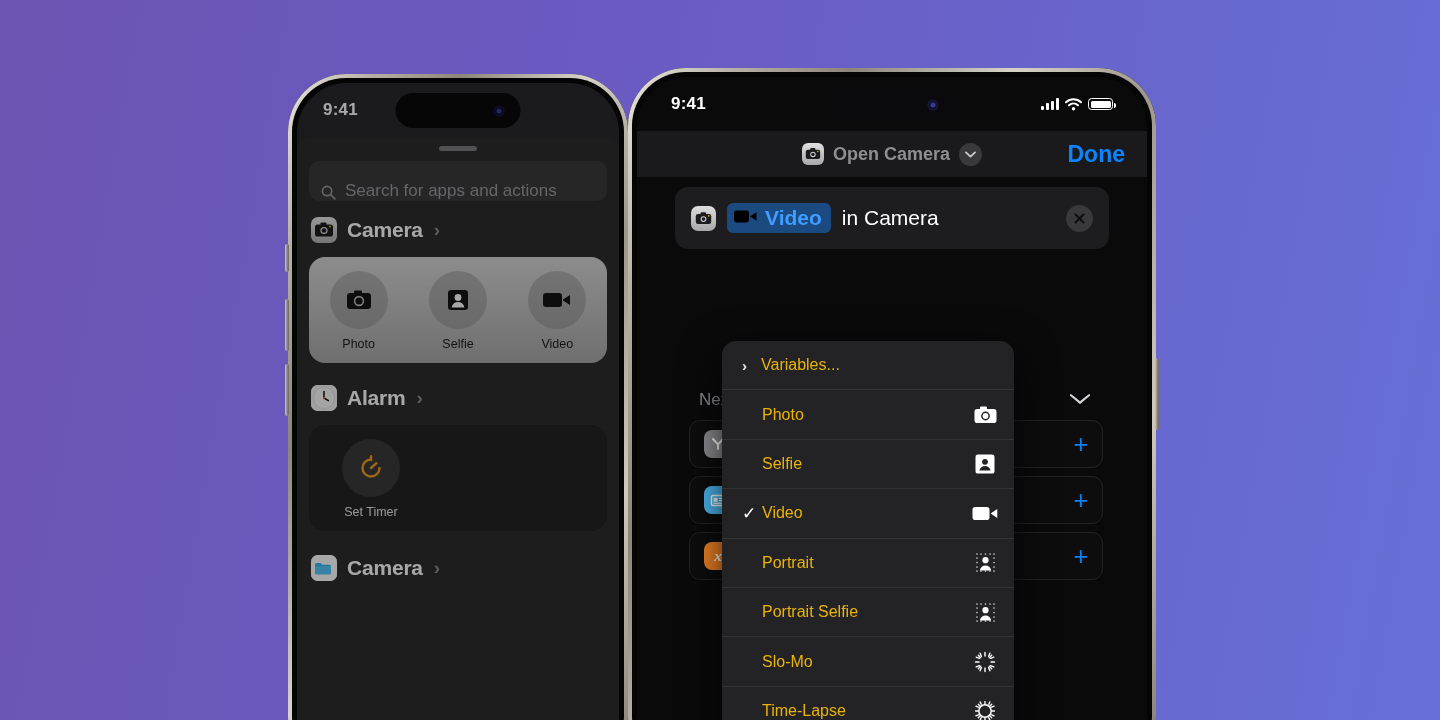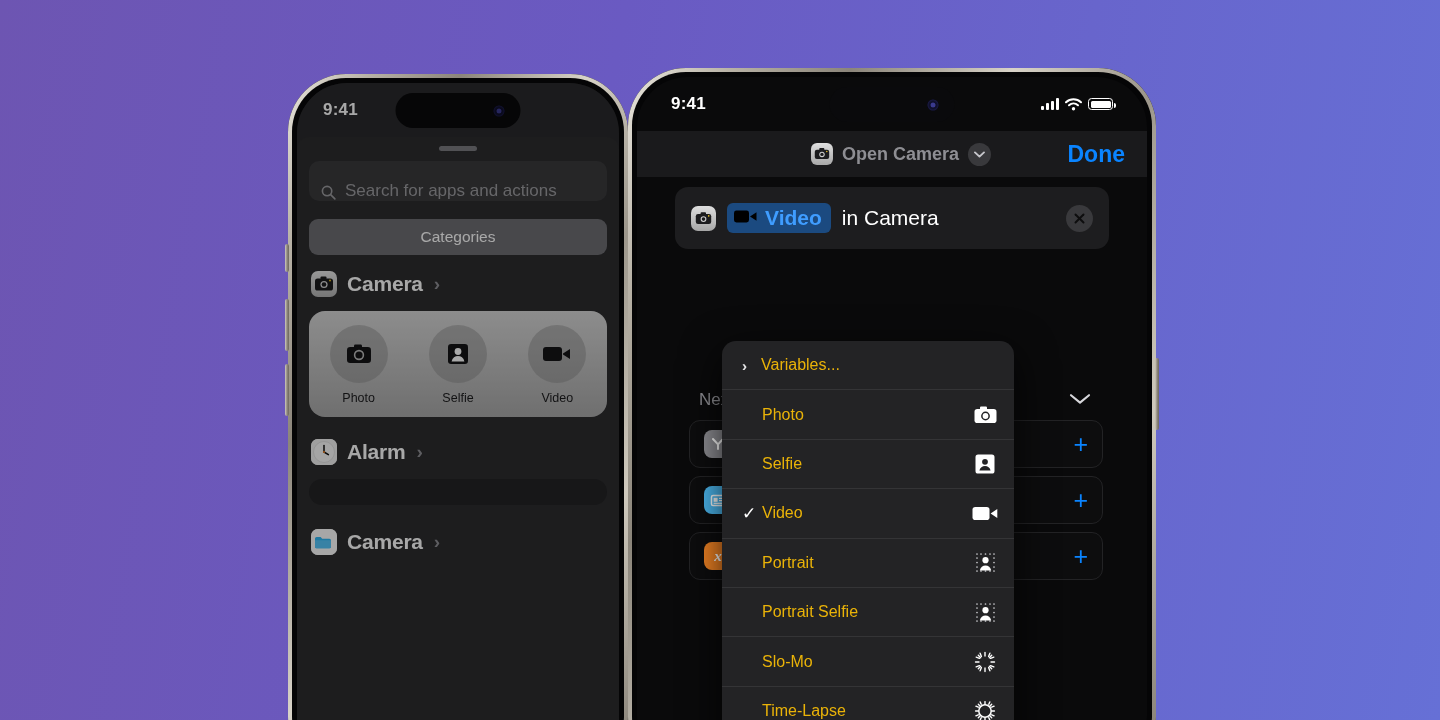--- a/index.html
+++ b/index.html
@@ -96,21 +96,21 @@
   .actionrow.dark label{ color:#e6e6e8; }
 
   
   #phone-right{ left:628px; top:68px; width:528px; height:706px; }
   #phone-right .screen{ background:#0a0a0b; }
   .rp-statusbar{ padding:0 34px; }
 
   .navbar{ position:absolute; top:54px; left:0; right:0; height:46px;
            display:flex; align-items:center; padding:0 22px; background:#1a1a1c; }
   .nav-center{ position:absolute; left:50%; transform:translateX(-50%);
-               display:flex; align-items:center; gap:9px;margin-left:9px; }
+               display:flex; align-items:center; gap:9px; }
   .nav-title{ color:#8e8e93; font-size:18px; font-weight:600; }
   .nav-caret{ width:23px; height:23px; border-radius:50%; background:#39393c;
               display:flex; align-items:center; justify-content:center; }
   .nav-done{ margin-left:auto; color:#0a84ff; font-size:23px; font-weight:600; }
 
   .action-card{ position:absolute; top:110px; left:38px; right:38px; height:62px;
                 background:#1d1d1f; border-radius:13px; display:flex; align-items:center;
                 padding:0 16px; gap:11px; }
   .tok{ display:inline-flex; align-items:center; gap:7px; background:#1b4a80;
         border-radius:6px; padding:3px 9px 3px 7px; }
@@ -162,23 +162,20 @@
         <div class="grabber"></div>
 
         <div class="searchbar">
           <svg width="17" height="17" viewBox="0 0 24 24">
             <circle cx="10" cy="10" r="6.6" fill="none" stroke="#9b9b9f" stroke-width="2.3"></circle>
             <line x1="15" y1="15" x2="21" y2="21" stroke="#9b9b9f" stroke-width="2.3" stroke-linecap="round"></line>
           </svg>
           <span class="ph">Search for apps and actions</span>
         </div>
 
-        <div class="categories">
-          <span>Categories</span>
-        </div>
 
         <div class="apphead">
           <span class="appicon" style="background:linear-gradient(180deg,#e8e8e8,#b4b4b4);">
             <svg width="26" height="26" viewBox="0 0 26 26">
               <rect x="4" y="7.5" width="18" height="12" rx="2.6" fill="#1c1c1e"></rect>
               <rect x="9.5" y="5.5" width="6" height="3" rx="1" fill="#1c1c1e"></rect>
               <circle cx="13" cy="13.5" r="3.6" fill="#d6d6d6"></circle>
               <circle cx="13" cy="13.5" r="2.3" fill="#1c1c1e"></circle>
               <circle cx="19" cy="9.6" r="1" fill="#e8c024"></circle>
             </svg>
@@ -228,20 +225,30 @@
               <line x1="13" y1="13" x2="13" y2="6.5" stroke="#111" stroke-width="1.5" stroke-linecap="round"></line>
               <line x1="13" y1="13" x2="17.4" y2="15.6" stroke="#111" stroke-width="1.5" stroke-linecap="round"></line>
               <circle cx="13" cy="13" r="1.1" fill="#f08324"></circle>
             </svg>
           </span>
           <h2>Alarm</h2>
           <span class="chev">›</span>
         </div>
 
         <div class="actionrow dark">
+          <div class="act">
+            <span class="bub">
+              <svg width="30" height="30" viewBox="0 0 30 30">
+                <path d="M15 6.5a8.5 8.5 0 1 0 8.5 8.5" fill="none" stroke="#f0a01e" stroke-width="2.4" stroke-linecap="round"></path>
+                <line x1="15" y1="15" x2="20.4" y2="10.2" stroke="#f0a01e" stroke-width="2.4" stroke-linecap="round"></line>
+                <line x1="15" y1="3.2" x2="15" y2="7" stroke="#f0a01e" stroke-width="2.4" stroke-linecap="round"></line>
+              </svg>
+            </span>
+            <label>Set Timer</label>
+          </div>
         </div>
 
         <div class="apphead" style="padding-top:24px;">
           <span class="appicon" style="background:#fff;">
             <svg width="26" height="26" viewBox="0 0 26 26">
               <rect width="26" height="26" rx="7" fill="#fdfdfd"></rect>
               <path d="M4 9.5a1.6 1.6 0 0 1 1.6-1.6h4l1.6 1.8h7.2A1.6 1.6 0 0 1 20 11.3v6.4a1.6 1.6 0 0 1-1.6 1.6H5.6A1.6 1.6 0 0 1 4 17.7z" fill="#2fb8f5"></path>
               <path d="M4 11.2h16v6.5a1.6 1.6 0 0 1-1.6 1.6H5.6A1.6 1.6 0 0 1 4 17.7z" fill="#56c6fb"></path>
             </svg>
           </span>

